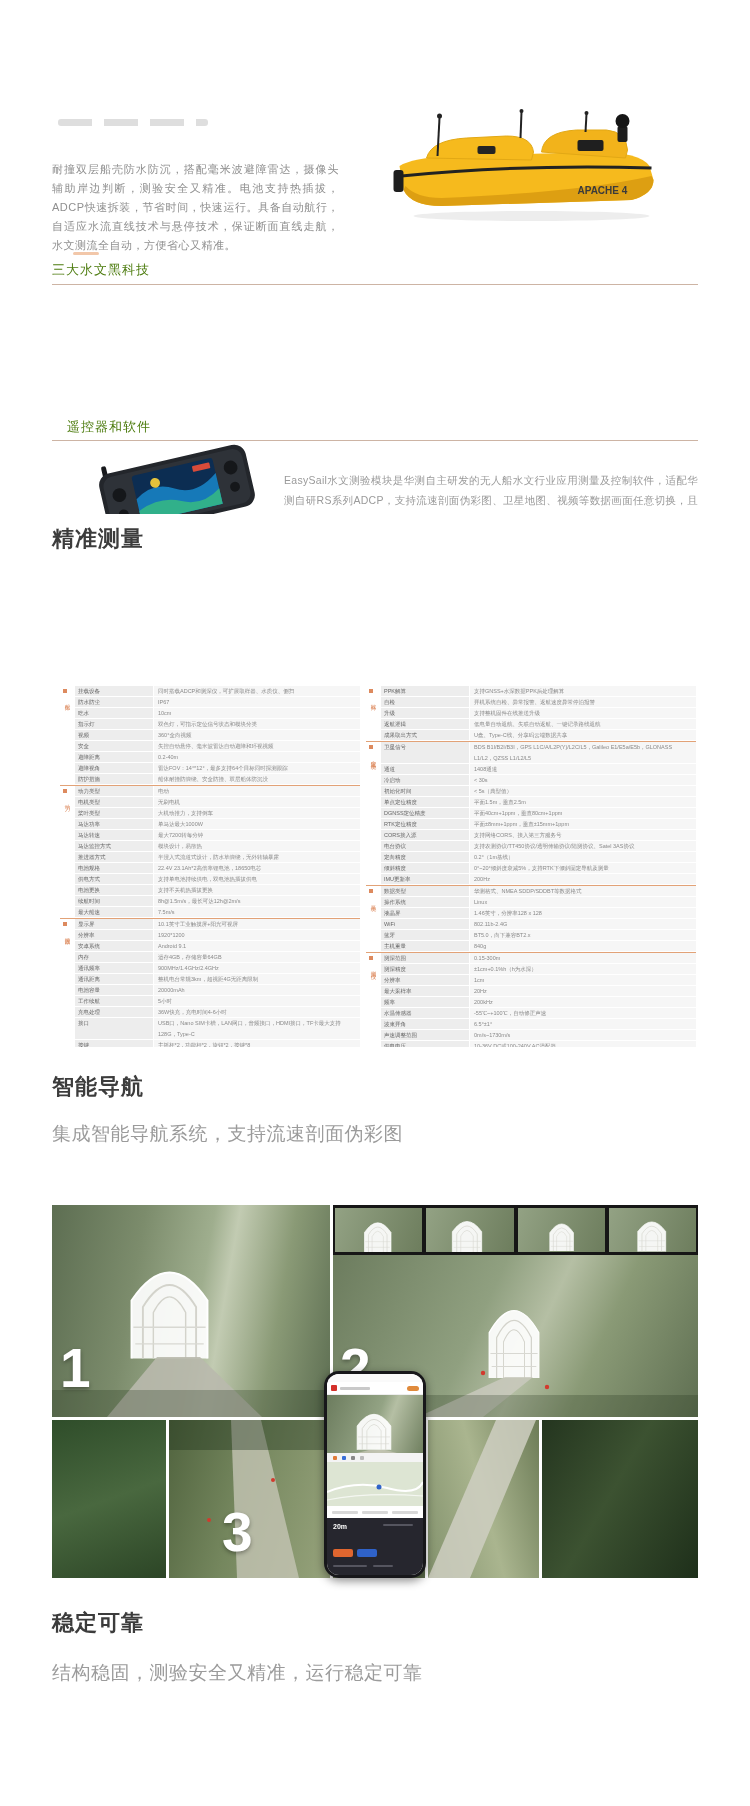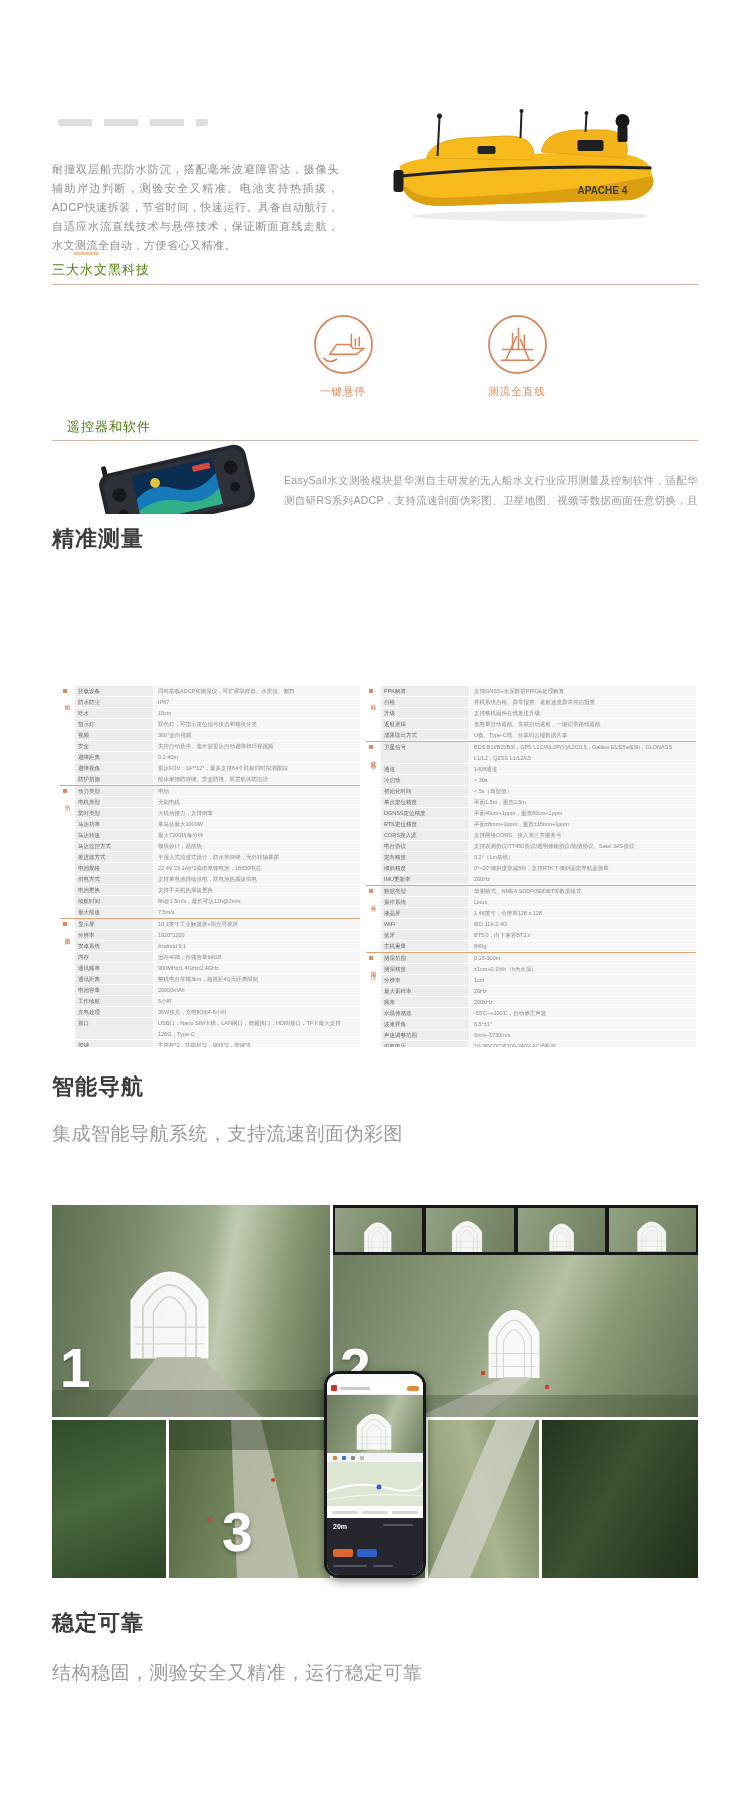--- a/index.html
+++ b/index.html
@@ -134,44 +134,21 @@
         <circle cx="205" cy="7" r="2" fill="#222"></circle>
       <rect x="12" y="64" width="10" height="22" rx="3" fill="#1e1e1e"></rect>
       <text x="196" y="88" font-size="10" font-weight="700" fill="#3b3b3b">APACHE 4</text>
     </svg>
 
     <div class="abs minidash"></div>
     <div class="abs sechead" style="left:52px;top:261px;">三大水文黑科技</div>
     <div class="abs rule" style="top:284px;"></div>
 
 
-    <div class="feature-item" style="left:256px;">
-      <svg width="63" height="63" viewBox="0 0 64 64">
-        <circle cx="32" cy="32" r="29" fill="none" stroke="#d9855c" stroke-width="1.8"></circle>
-        <path d="M12 46 q5 6 13 1" fill="none" stroke="#d9855c" stroke-width="1.6" stroke-linecap="round"></path>
-        <path d="M18 42 h27 l8 -6 h-11 l-4 -4 h-13 z" fill="none" stroke="#d9855c" stroke-width="1.6" stroke-linejoin="round"></path>
-        <line x1="40" y1="34" x2="40" y2="21" stroke="#d9855c" stroke-width="1.6"></line>
-        <line x1="44" y1="34" x2="44" y2="26" stroke="#d9855c" stroke-width="1.6"></line>
-        <line x1="48" y1="34" x2="48" y2="24" stroke="#d9855c" stroke-width="1.6"></line>
-      </svg>
-      <span class="flabel">一键悬停</span>
-    </div>
-
-    <div class="feature-item" style="left:430px;">
-      <svg width="63" height="63" viewBox="0 0 64 64">
-        <circle cx="32" cy="32" r="29" fill="none" stroke="#d9855c" stroke-width="1.8"></circle>
-        <path d="M20 48 L31 24 M44 48 L35 27" fill="none" stroke="#d9855c" stroke-width="1.6" stroke-linecap="round"></path>
-        <line x1="16" y1="37" x2="48" y2="37" stroke="#d9855c" stroke-width="1.6"></line>
-        <line x1="27" y1="37" x2="27" y2="20" stroke="#d9855c" stroke-width="1.6"></line>
-        <line x1="33" y1="37" x2="33" y2="15" stroke="#d9855c" stroke-width="1.6"></line>
-        <line x1="39" y1="37" x2="39" y2="22" stroke="#d9855c" stroke-width="1.6"></line>
-        <line x1="15" y1="48" x2="49" y2="48" stroke="#d9855c" stroke-width="1.6"></line>
-      </svg>
-      <span class="flabel">测流全直线</span>
-    </div>
+
 
     <div class="abs sechead" style="left:67px;top:418px;">遥控器和软件</div>
     <div class="abs rule" style="top:440px;"></div>
 
     <svg class="abs remote" width="158" height="80" viewBox="0 0 160 80">
       <rect x="10" y="0" width="5" height="12" rx="2" fill="#17191c"></rect>
       <rect x="4" y="8" width="152" height="64" rx="12" fill="#23262b"></rect>
       <rect x="8" y="12" width="144" height="56" rx="10" fill="#2e3238"></rect>
       <rect x="38" y="16" width="84" height="48" rx="3" fill="#0c2d52"></rect>
       <path d="M38 40 q20 -14 40 -2 t44 -6 V64 H38 Z" fill="#1679b8"></path>

